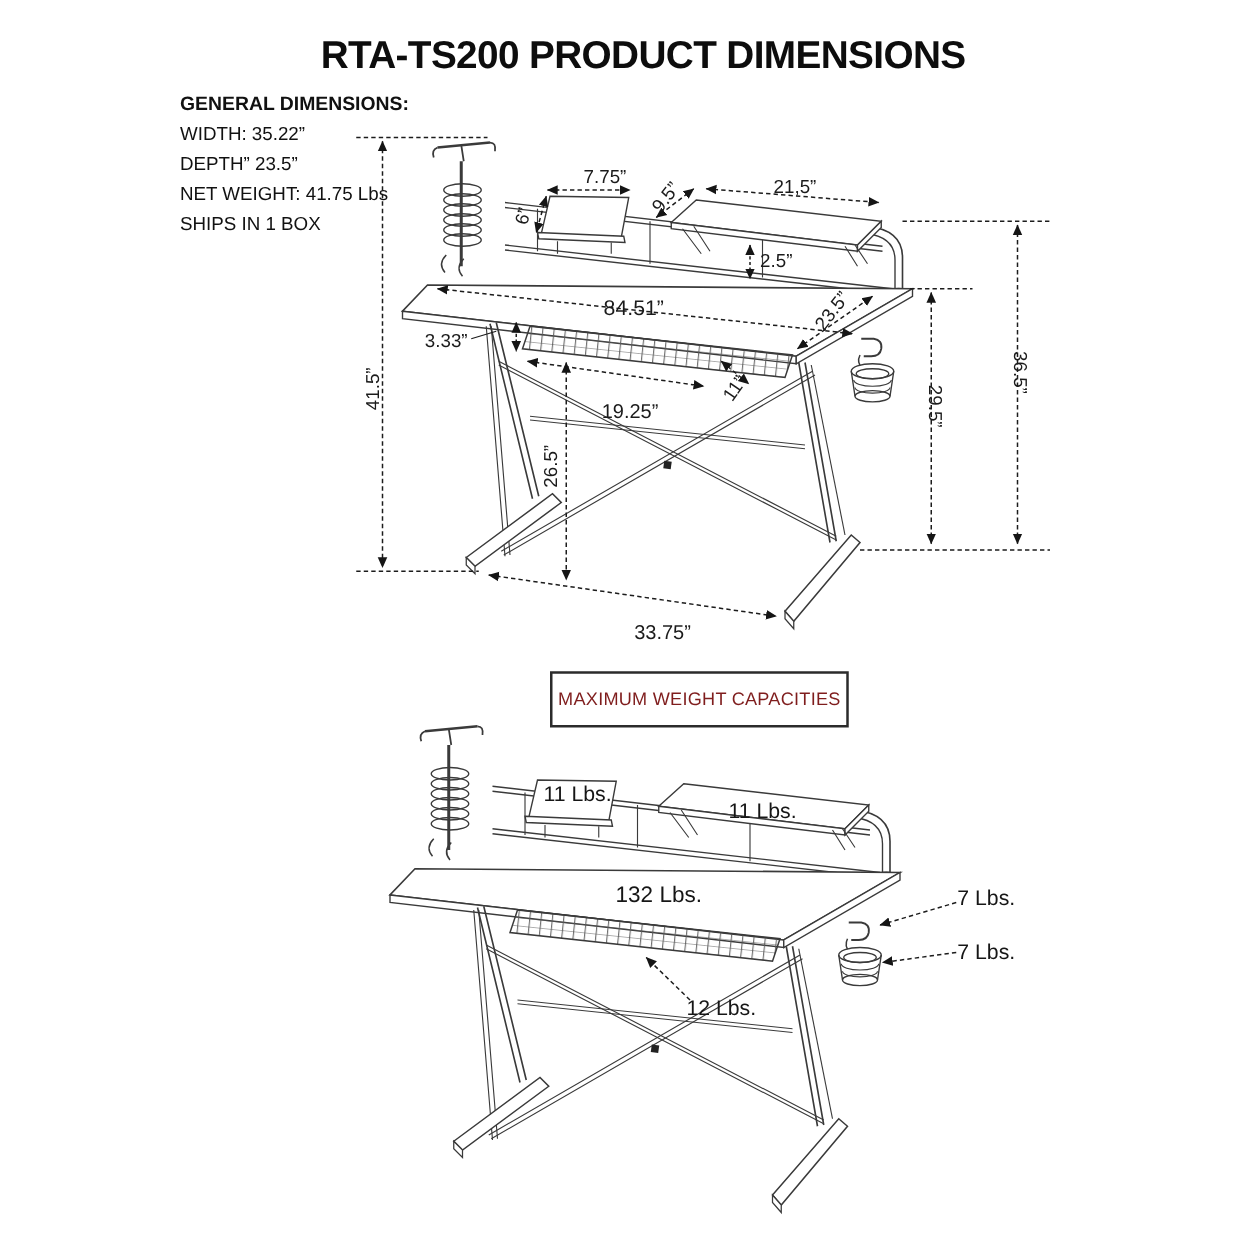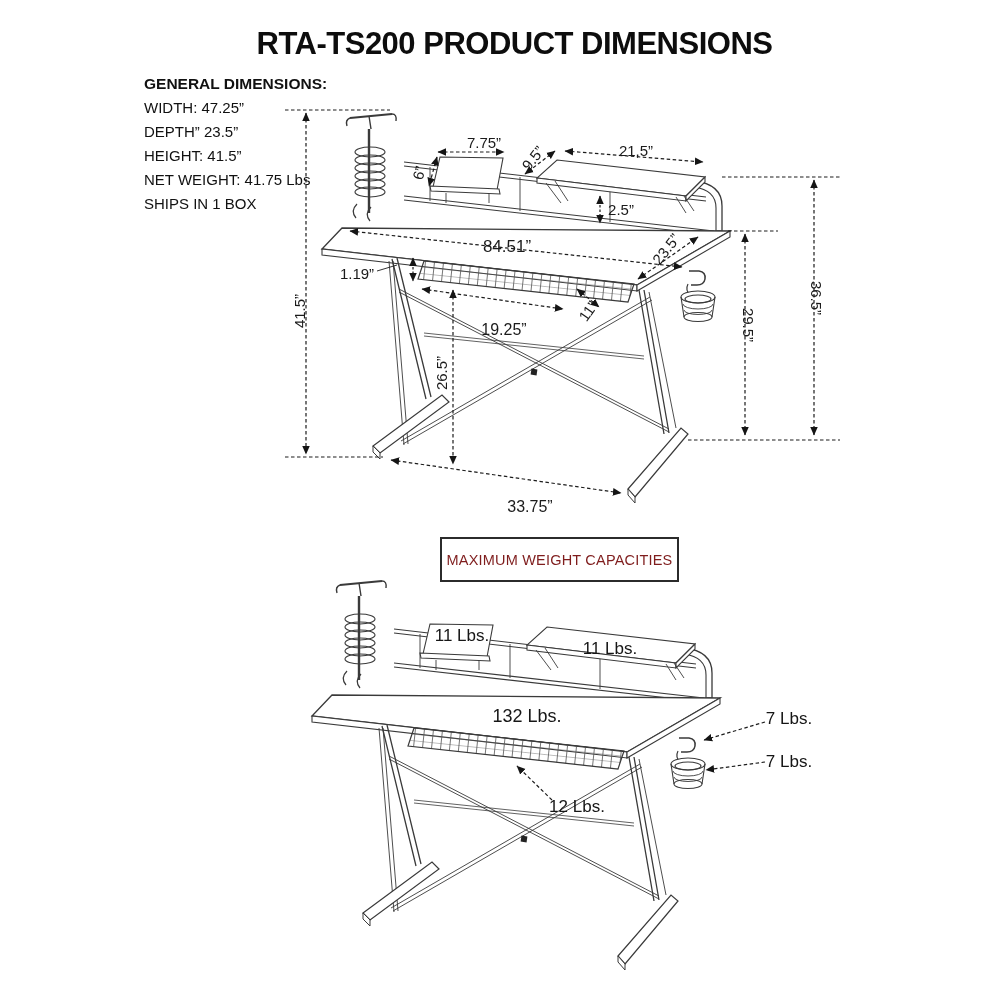--- a/index.html
+++ b/index.html
@@ -157,35 +157,34 @@
       <path d="M552,800 L517,766" marker-end="url(#ah)"></path>
       <path d="M765,722 L704,740" marker-end="url(#ah)"></path>
       <path d="M765,762 L706,770" marker-end="url(#ah)"></path>
     </g>
   </svg>
 
   <div class="page-title">RTA-TS200 PRODUCT DIMENSIONS</div>
 
   <div class="gen">
     <div class="h">GENERAL DIMENSIONS:</div>
-    <div class="l">WIDTH: 47.25”</div>
+    <div class="l">WIDTH: 35.22”</div>
     <div class="l">DEPTH” 23.5”</div>
-    <div class="l">HEIGHT: 41.5”</div>
     <div class="l">NET WEIGHT: 41.75 Lbs</div>
     <div class="l">SHIPS IN 1 BOX</div>
   </div>
 
   <div class="lbl" style="left:474px;top:142px;margin-left:10px;">7.75”</div>
   <div class="lbl rm75" style="left:419px;top:173px;">6”</div>
   <div class="lbl rm52" style="left:533px;top:158px;">9.5”</div>
   <div class="lbl" style="left:636px;top:150px;">21,5”</div>
   <div class="lbl" style="left:621px;top:209px;text-align:center;">2.5”</div>
   <div class="lbl big" style="left:507px;top:247px;">84.51”</div>
   <div class="lbl rm52" style="left:666px;top:249px;">23.5”</div>
-  <div class="lbl" style="left:357px;top:273px;">1.19”</div>
+  <div class="lbl" style="left:357px;top:273px;">3.33”</div>
   <div class="lbl mid" style="left:504px;top:314px;margin-top:16px;">19.25”</div>
   <div class="lbl rm55" style="left:588px;top:311px;">11”</div>
   <div class="lbl rm90" style="left:441px;top:373px;">26.5”</div>
   <div class="lbl r90" style="left:748px;top:325px;">29.5”</div>
   <div class="lbl r90" style="left:816px;top:298px;">36.5”</div>
   <div class="lbl rm90" style="left:299px;top:311px;">41.5”</div>
   <div class="lbl mid" style="left:530px;top:479px;margin-top:28px;">33.75”</div>
 
   <div class="capbox">MAXIMUM WEIGHT CAPACITIES</div>
   <div class="lbl w" style="left:462px;top:636px;">11 Lbs.</div>

